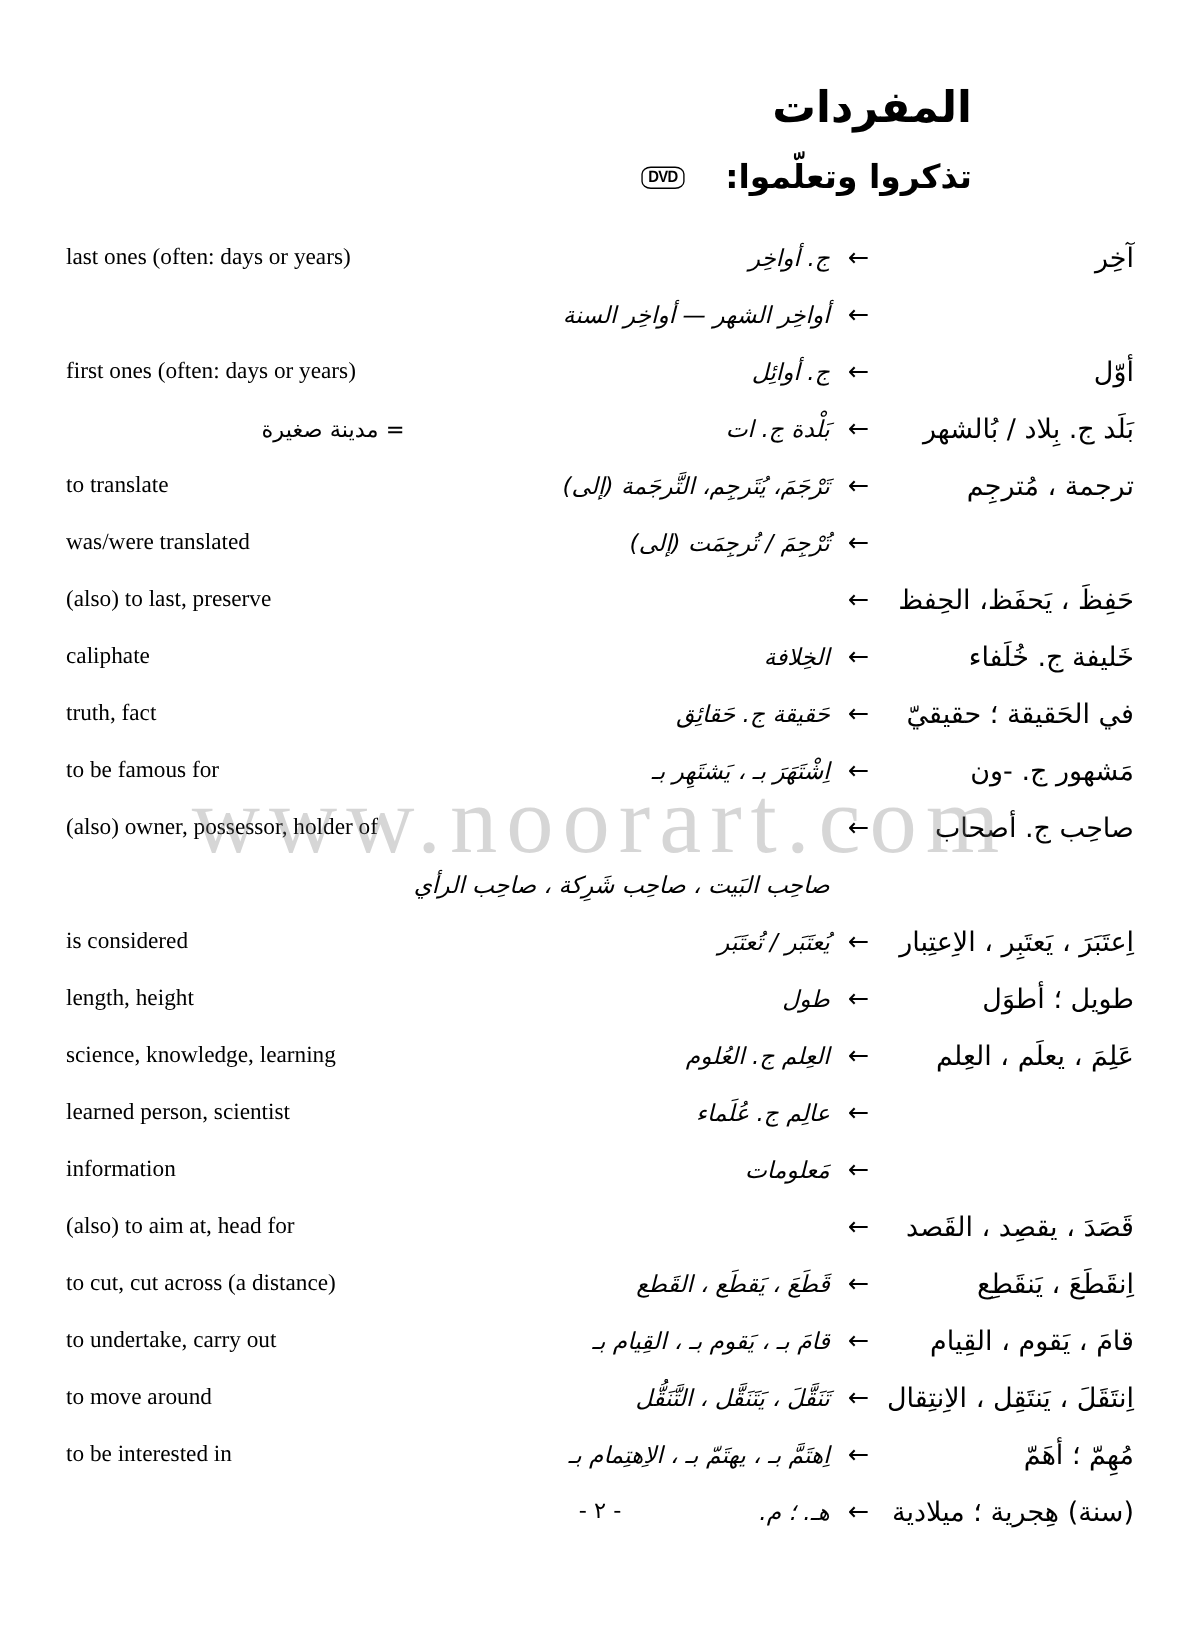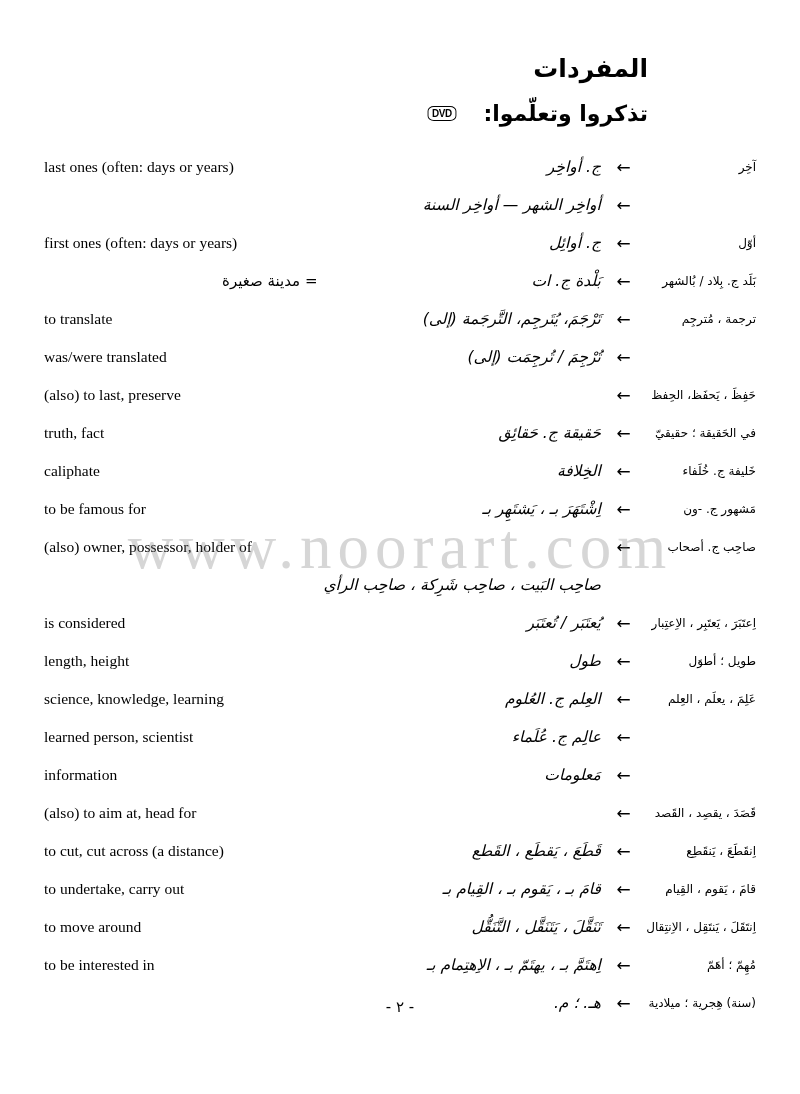--- a/index.html
+++ b/index.html
@@ -26,21 +26,21 @@
 
   
   .title-row {
     text-align: right;
     padding-right: 108px;
     margin-top: 14px;
   }
   .doc-title {
     font-family: "DejaVu Sans", sans-serif;
     font-weight: bold;
-    font-size: 25px;
+    font-size: 29px;
     letter-spacing: 0.5px;
     direction: rtl;
   }
 
   .subtitle-row {
     display: flex;
     flex-direction: row-reverse;
     align-items: center;
     justify-content: flex-start;
     padding-right: 108px;
@@ -101,21 +101,21 @@
     font-style: italic;
   }
   .col-arrow {
     width: 46px;
     text-align: center;
     font-size: 17px;
     font-family: "DejaVu Sans", sans-serif;
   }
   .col-ar {
     font-family: "DejaVu Sans", sans-serif;
-    font-size: 12px;
+    font-size: 18px;
     direction: rtl;
     text-align: right;
     white-space: nowrap;
     padding-right: 4px;
   }
 
   
   .watermark {
     position: absolute;
     left: 0;
@@ -194,30 +194,30 @@
           <td class="col-arrow">←</td>
           <td class="col-ar"></td>
         </tr>
         <tr>
           <td class="col-en">(also) to last, preserve</td>
           <td class="col-mid"></td>
           <td class="col-arrow">←</td>
           <td class="col-ar">حَفِظَ ، يَحفَظ، الحِفظ</td>
         </tr>
         <tr>
+          <td class="col-en">caliphate</td>
+          <td class="col-mid">الخِلافة</td>
+          <td class="col-arrow">←</td>
+          <td class="col-ar">خَليفة ج. خُلَفاء</td>
+        </tr>
+        <tr>
           <td class="col-en">truth, fact</td>
           <td class="col-mid">حَقيقة ج. حَقائِق</td>
           <td class="col-arrow">←</td>
           <td class="col-ar">في الحَقيقة ؛ حقيقيّ</td>
-        </tr>
-        <tr>
-          <td class="col-en">caliphate</td>
-          <td class="col-mid">الخِلافة</td>
-          <td class="col-arrow">←</td>
-          <td class="col-ar">خَليفة ج. خُلَفاء</td>
         </tr>
         <tr>
           <td class="col-en">to be famous for</td>
           <td class="col-mid">اِشْتَهَرَ بـ ، يَشتَهِر بـ</td>
           <td class="col-arrow">←</td>
           <td class="col-ar">مَشهور ج. -ون</td>
         </tr>
         <tr>
           <td class="col-en">(also) owner, possessor, holder of</td>
           <td class="col-mid"></td>

